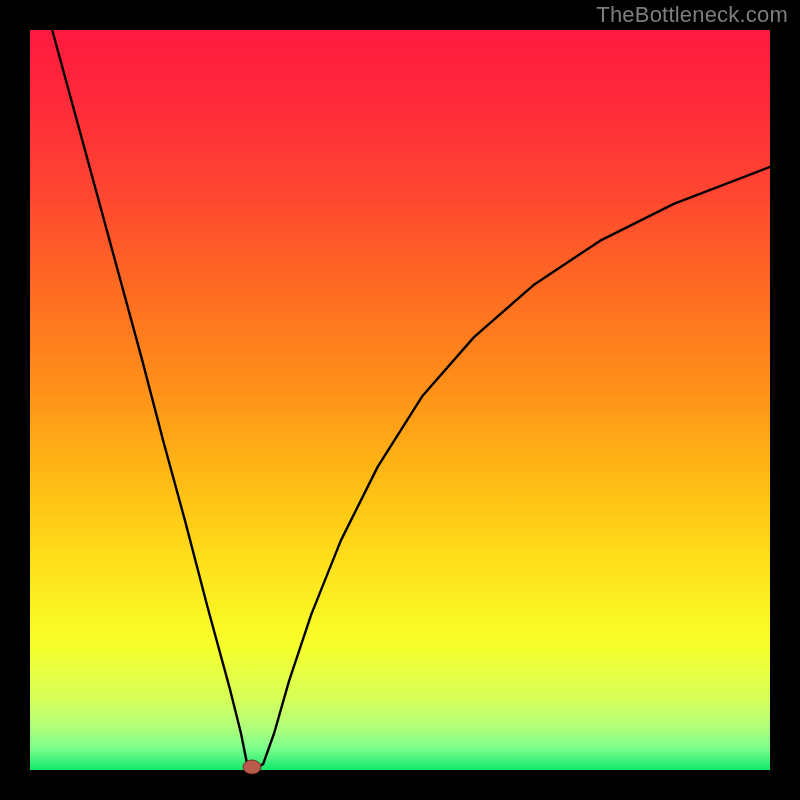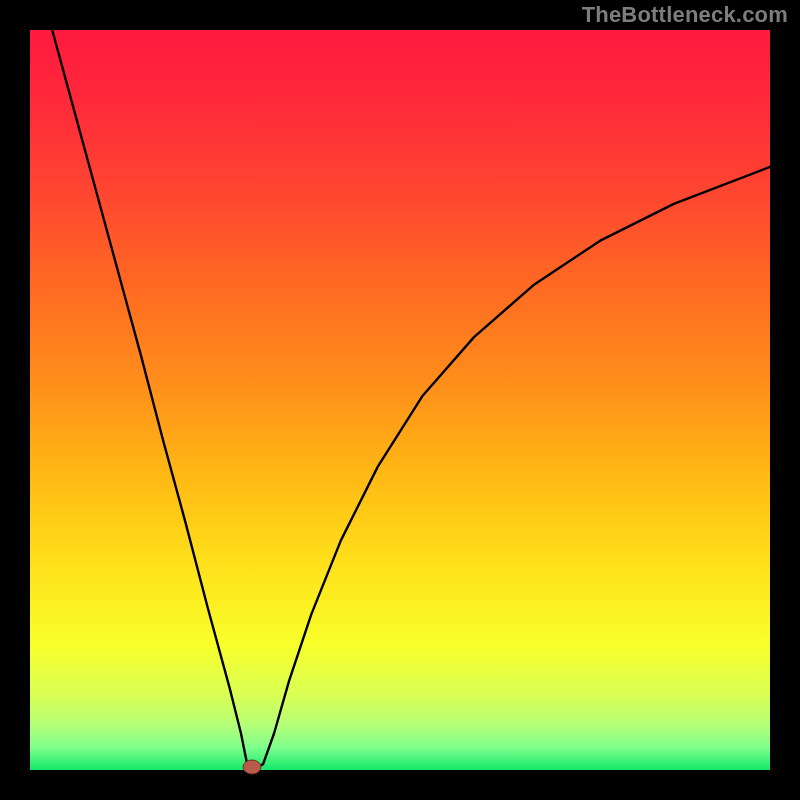--- a/index.html
+++ b/index.html
@@ -14,21 +14,21 @@
     position: relative;
     width: 800px;
     height: 800px;
     background: #000;
   }
   .watermark {
     position: absolute;
     top: 2px;
     right: 12px;
     font-size: 22px;
-    font-weight: 700;
+    font-weight: 400;
     color: #7d7d7d;
     letter-spacing: 0.2px;
     z-index: 10;
   }
   svg {
     position: absolute;
     top: 0;
     left: 0;
   }
 </style>

